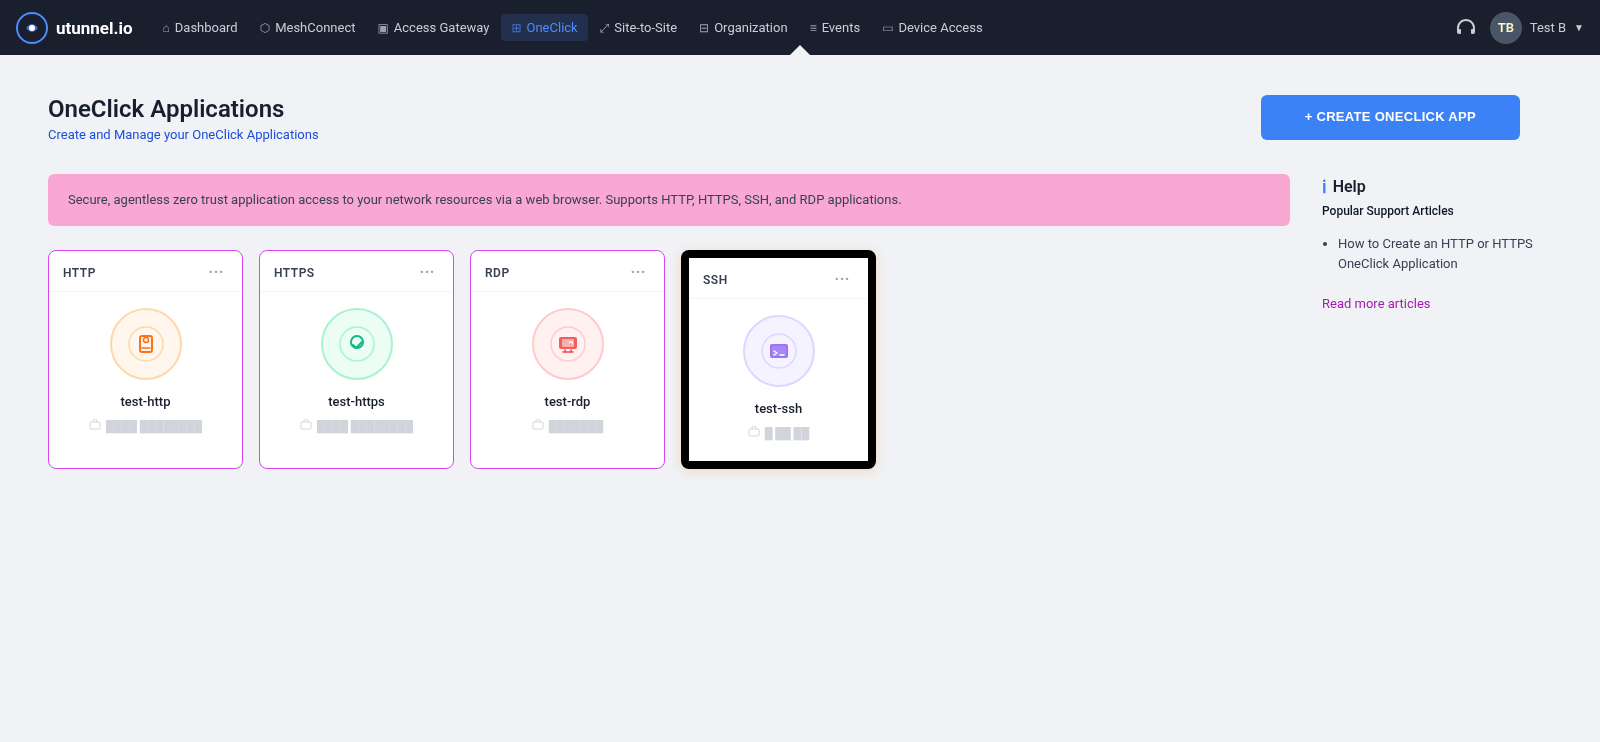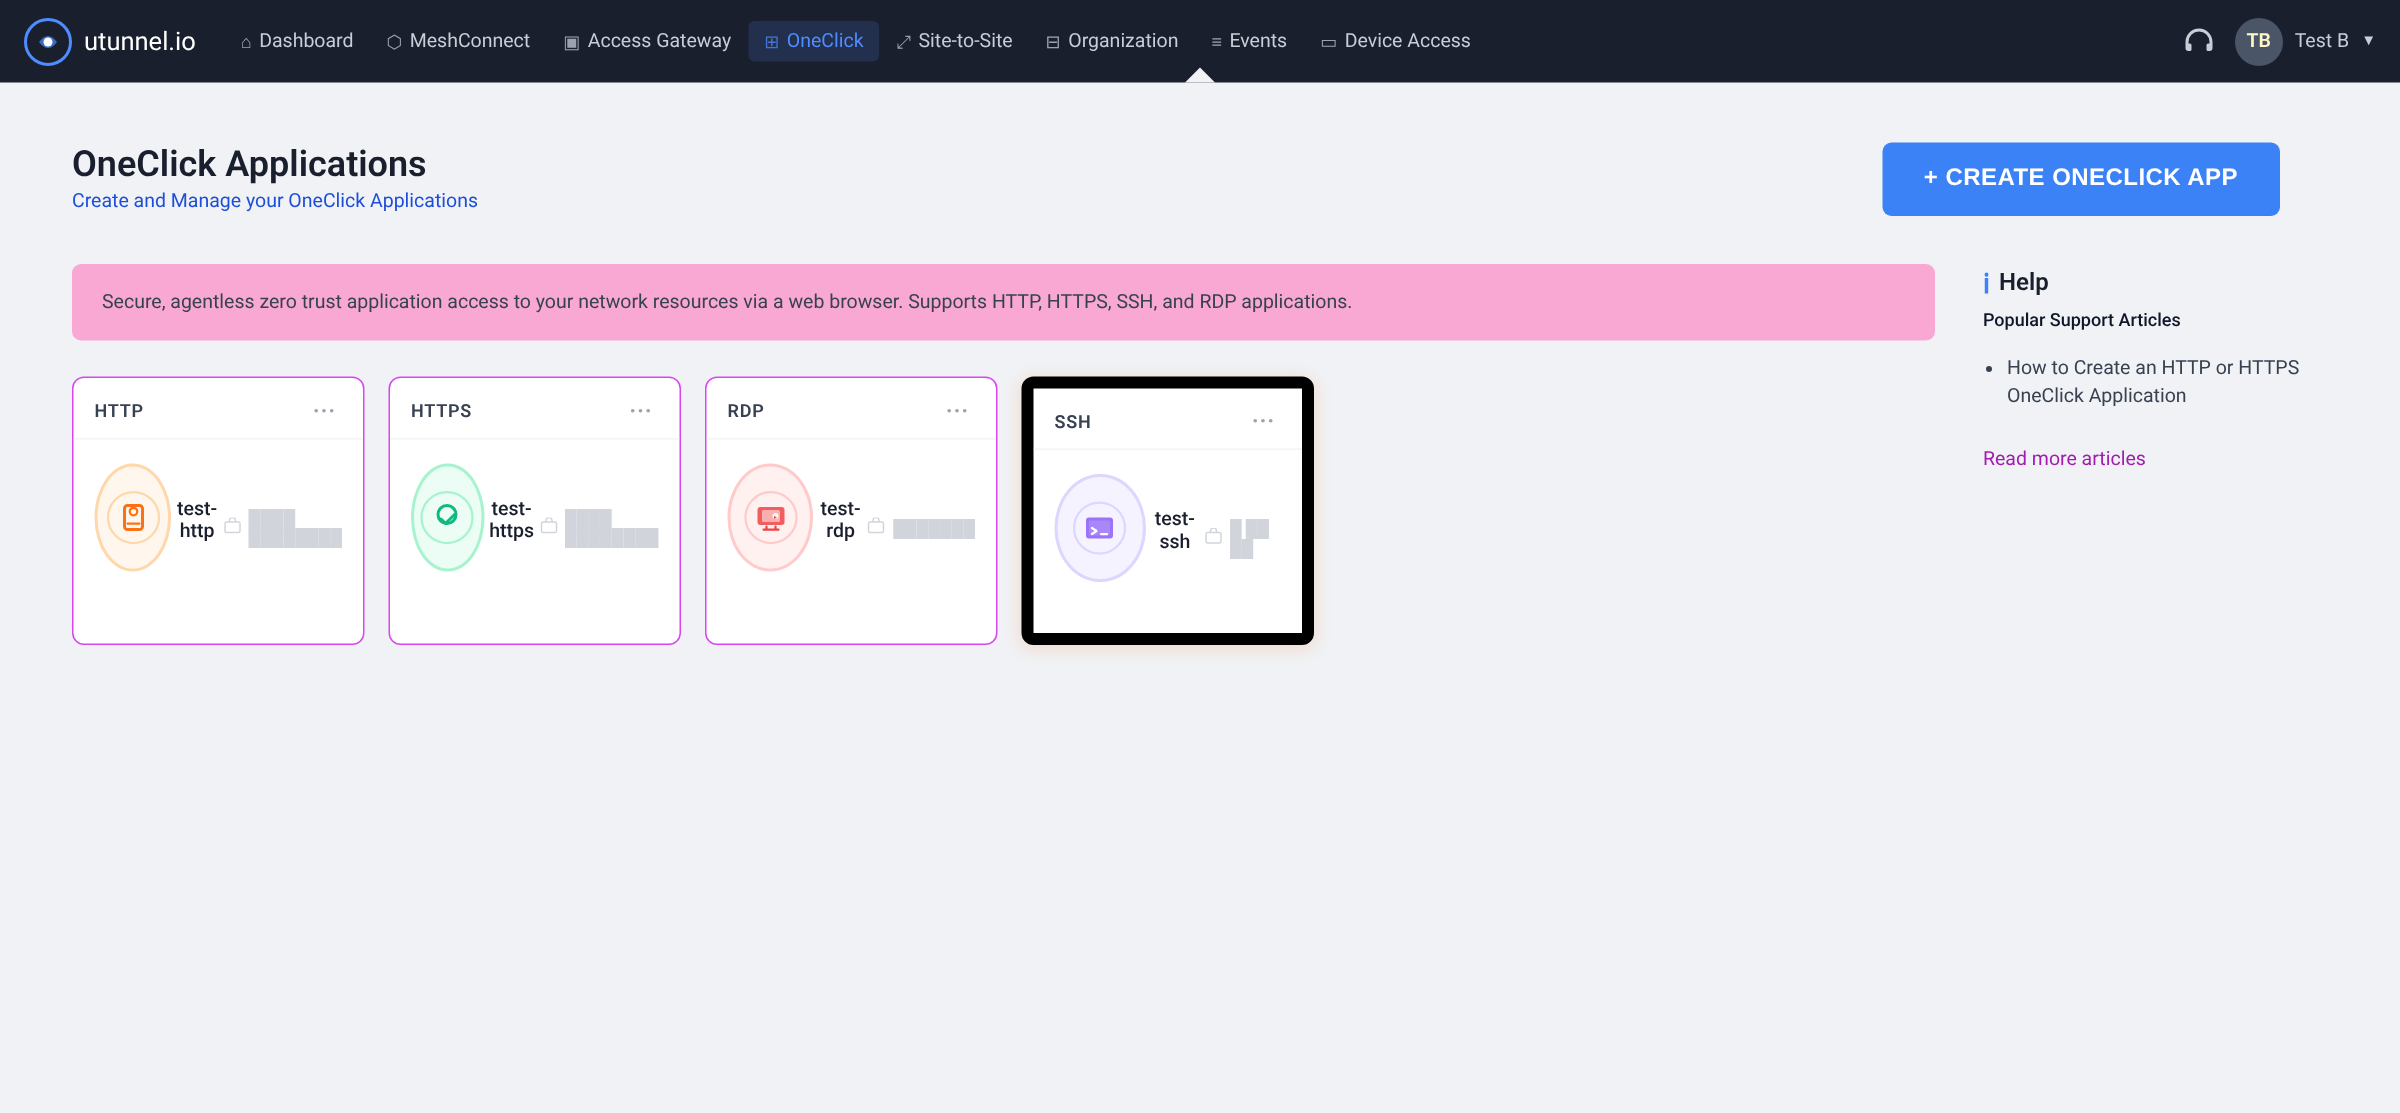--- a/index.html
+++ b/index.html
@@ -19,21 +19,21 @@
       padding: 0 16px;
       gap: 4px;
       position: relative;
     }
     .nav-logo {
       display: flex;
       align-items: center;
       gap: 8px;
       color: #fff;
       font-size: 17px;
-      font-weight: 400;
+      font-weight: 700;
       margin-right: 16px;
       text-decoration: none;
       white-space: nowrap;
     }
     .nav-logo-icon {
       width: 32px;
       height: 32px;
     }
     .nav-item {
       color: #c8cdd8;
@@ -111,22 +111,22 @@
     }
     .page-title-section p {
       font-size: 13px;
       color: #1d4ed8;
     }
     .create-btn {
       background: #3b82f6;
       color: #fff;
       border: none;
       border-radius: 6px;
-      padding: 14px 28px;
-      font-size: 16px;
+      padding: 14px 44px;
+      font-size: 13px;
       font-weight: 700;
       cursor: pointer;
       text-align: center;
       line-height: 1.3;
       letter-spacing: 0.3px;
     }
 
     
     .content-area {
       display: flex;
@@ -178,21 +178,21 @@
     .card-menu-btn {
       cursor: pointer;
       color: #9ca3af;
       font-size: 16px;
       line-height: 1;
       padding: 2px 4px;
       border-radius: 4px;
     }
     .card-body {
       display: flex;
-      flex-direction: row;
+      flex-direction: column;
       align-items: center;
       padding: 16px 14px 20px;
     }
     .card-icon-circle {
       width: 72px;
       height: 72px;
       border-radius: 50%;
       border: 2px solid #e5e7eb;
       display: flex;
       align-items: center;

